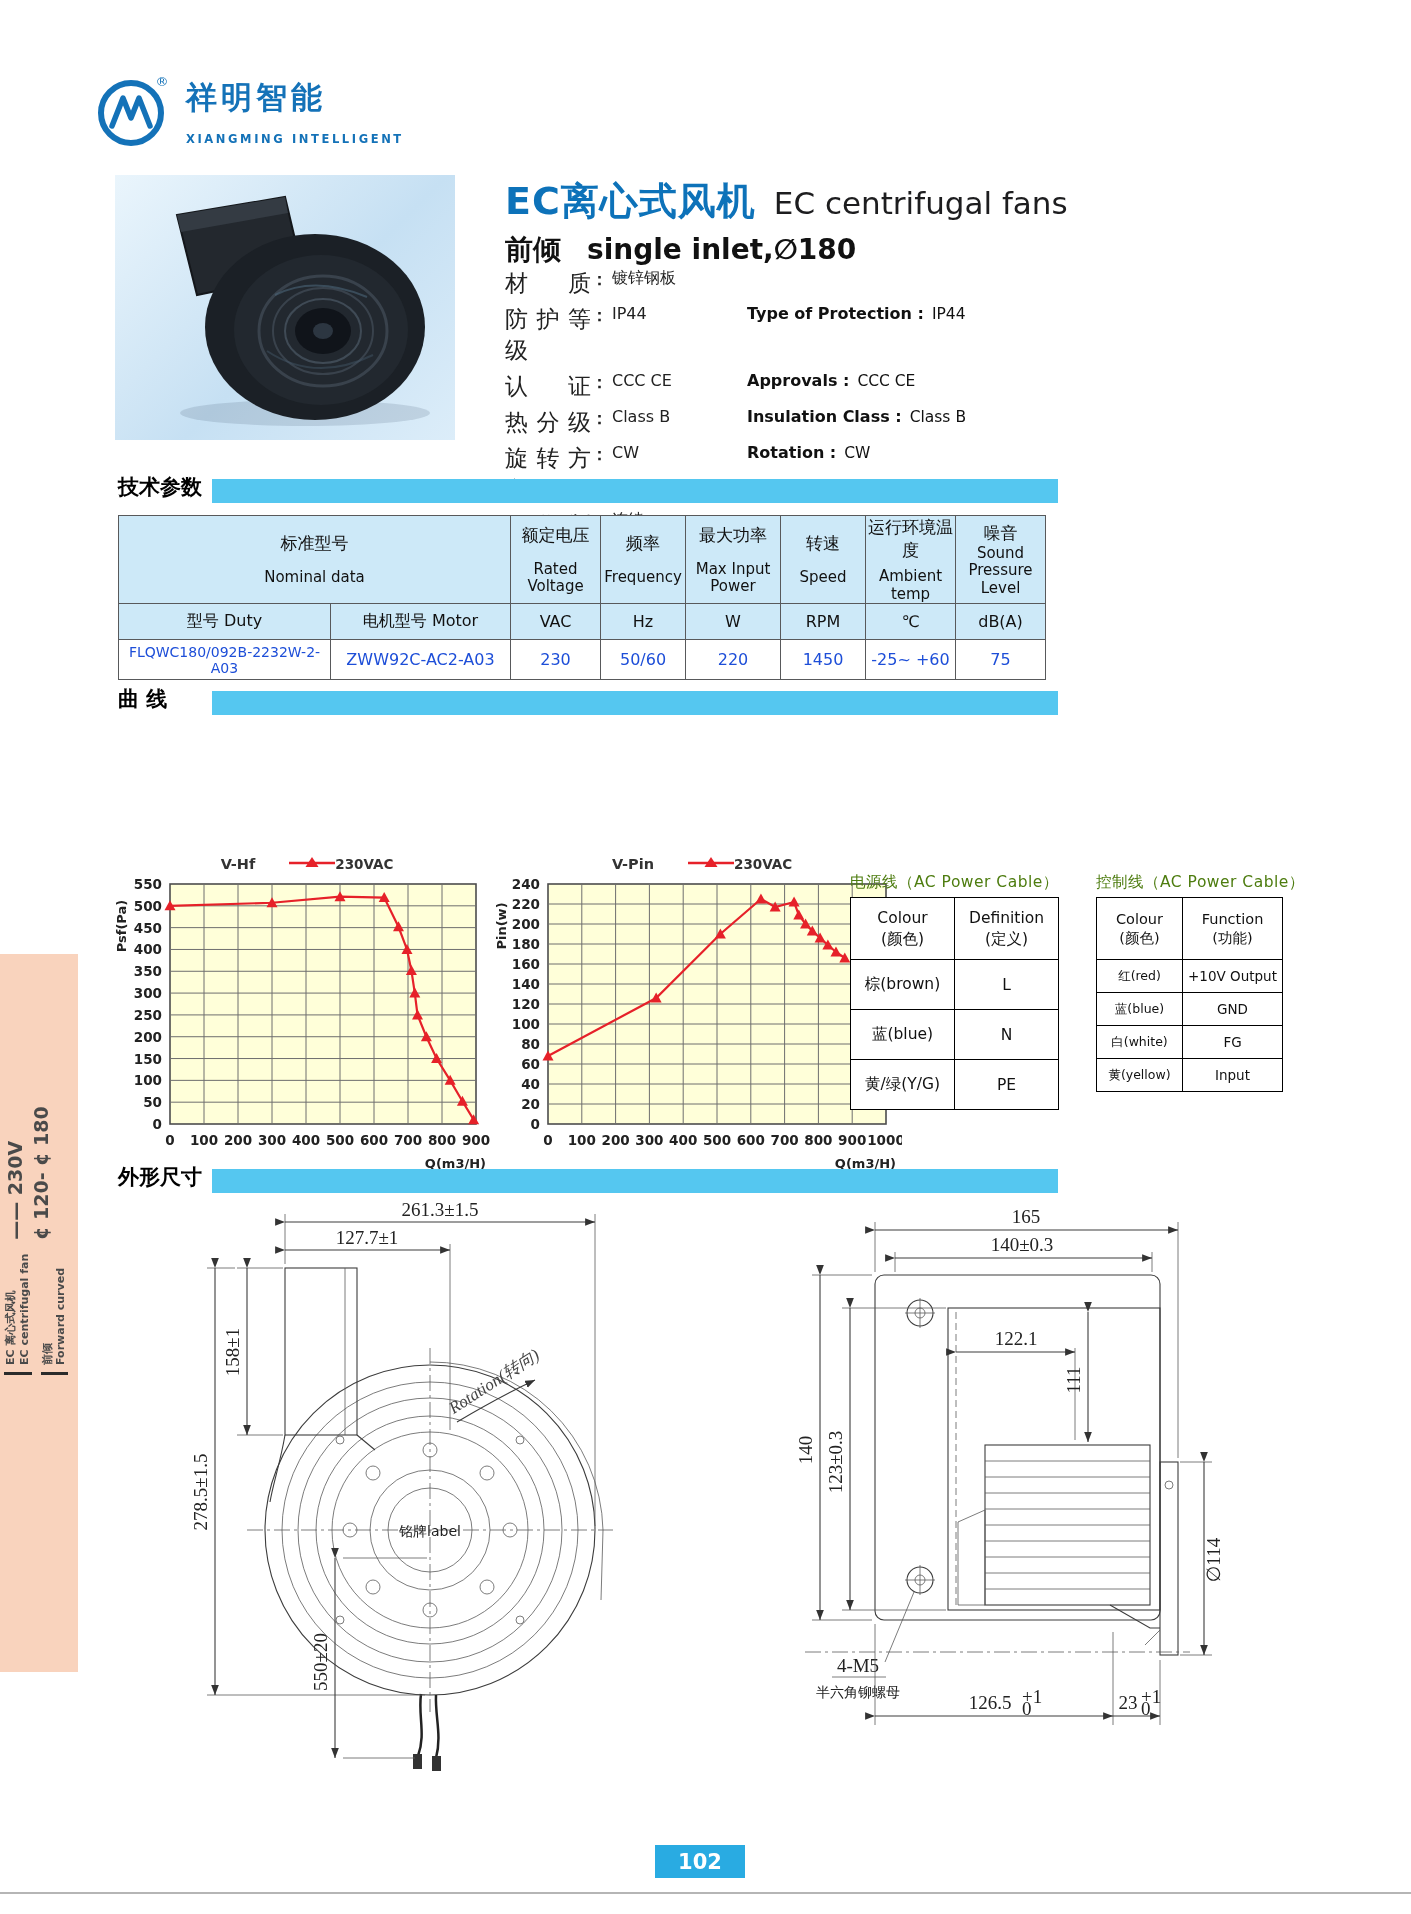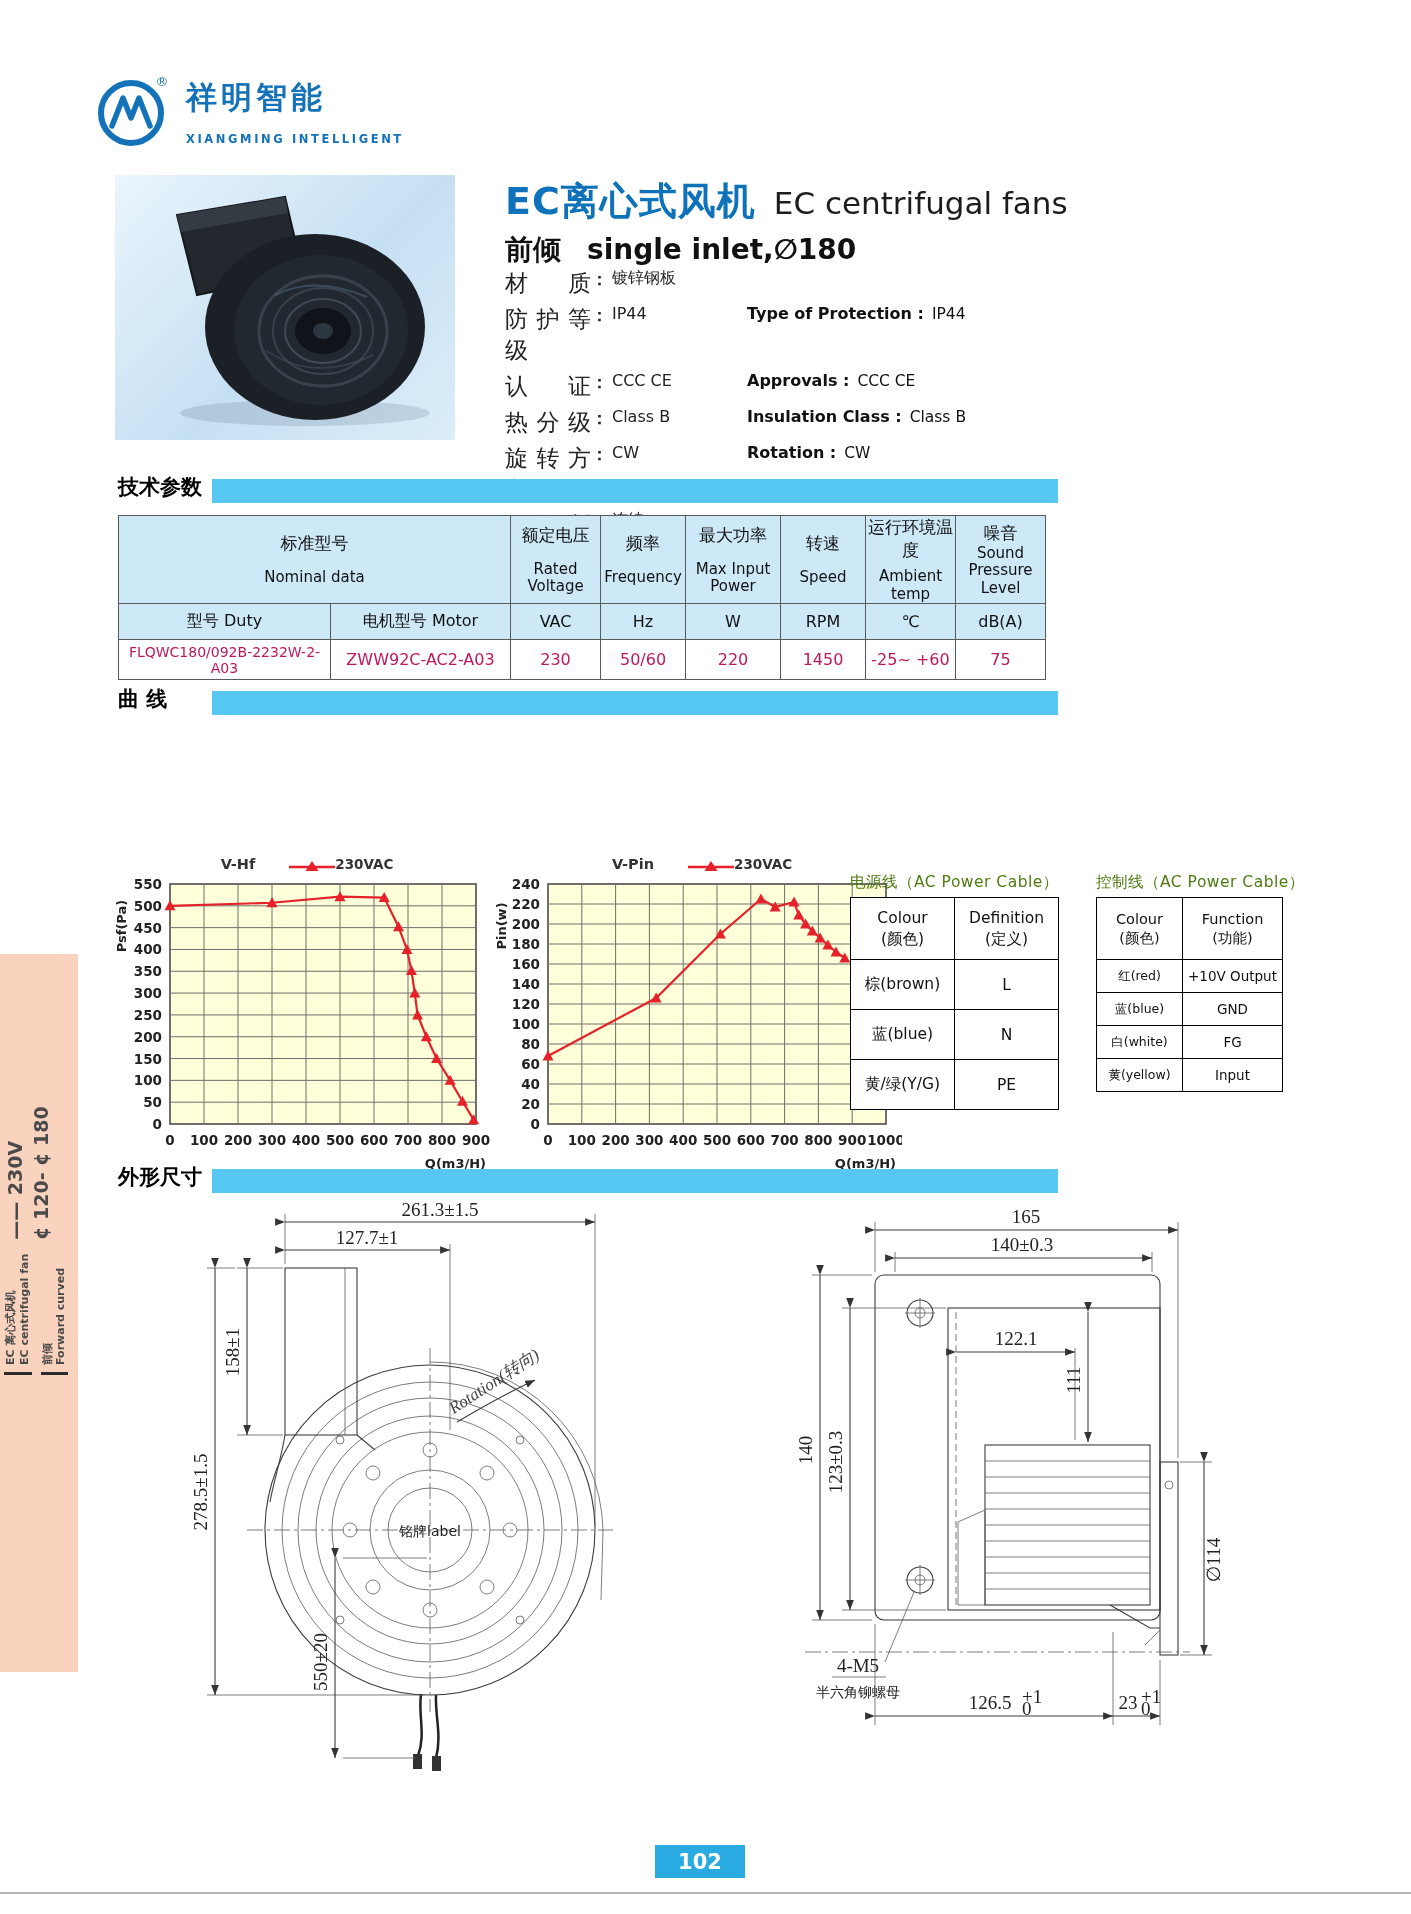--- a/index.html
+++ b/index.html
@@ -37,31 +37,31 @@
   .sec-title { position:absolute; left:118px; font-size:21px; font-weight:bold; color:#000; }
   .sec-bar { position:absolute; left:212px; width:846px; height:24px; background:#55c7f0; }
 
   
   table { border-collapse:collapse; }
   .tech-table { position:absolute; left:118px; top:515px; }
   .tech-table table { width:927px; table-layout:fixed; }
   .tech-table th, .tech-table td { border:1px solid #58595b; text-align:center; vertical-align:middle; font-weight:normal; }
   .tech-table .hrow1 th { background:#cde9f8; height:88px; }
   .tech-table .hrow2 th { background:#cde9f8; height:36px; font-size:16px; color:#111; }
-  .tech-table .drow td { background:#fff; height:40px; font-size:16px; color:#be185d; }
+  .tech-table .drow td { background:#fff; height:40px; font-size:16px; color:#1d4ed8; }
   .tech-table .drow td:first-child { font-size:14px; }
   .hcn { font-size:17px; color:#111; margin-bottom:14px; }
   .hen { font-size:15px; color:#111; line-height:1.15; }
 
   
   .chart { position:absolute; }
   .legend { display:flex; justify-content:center; align-items:center; gap:34px; height:24px; }
   .legend .ctitle { font-size:14.5px; font-weight:600; color:#333; }
   .legend .clabel { font-size:13.5px; font-weight:600; color:#333; }
-  .legend-item { display:flex; align-items:flex-end; gap:0; }
+  .legend-item { display:flex; align-items:flex-start; gap:0; }
 
   
   .cable { position:absolute; }
   .cable .ctab-title { font-size:15.5px; color:#4d7c0f; margin-bottom:4px; letter-spacing:0.5px; }
   .cable table { background:#fff; }
   .cable th, .cable td { border:1px solid #000000; text-align:center; vertical-align:middle;
                          font-weight:normal; color:#111; }
   .power th { width:104px; height:62px; font-size:15.5px; line-height:1.3; }
   .power td { height:50px; font-size:15.5px; }
   .ctrl  th { height:62px; font-size:14.5px; line-height:1.3; }

